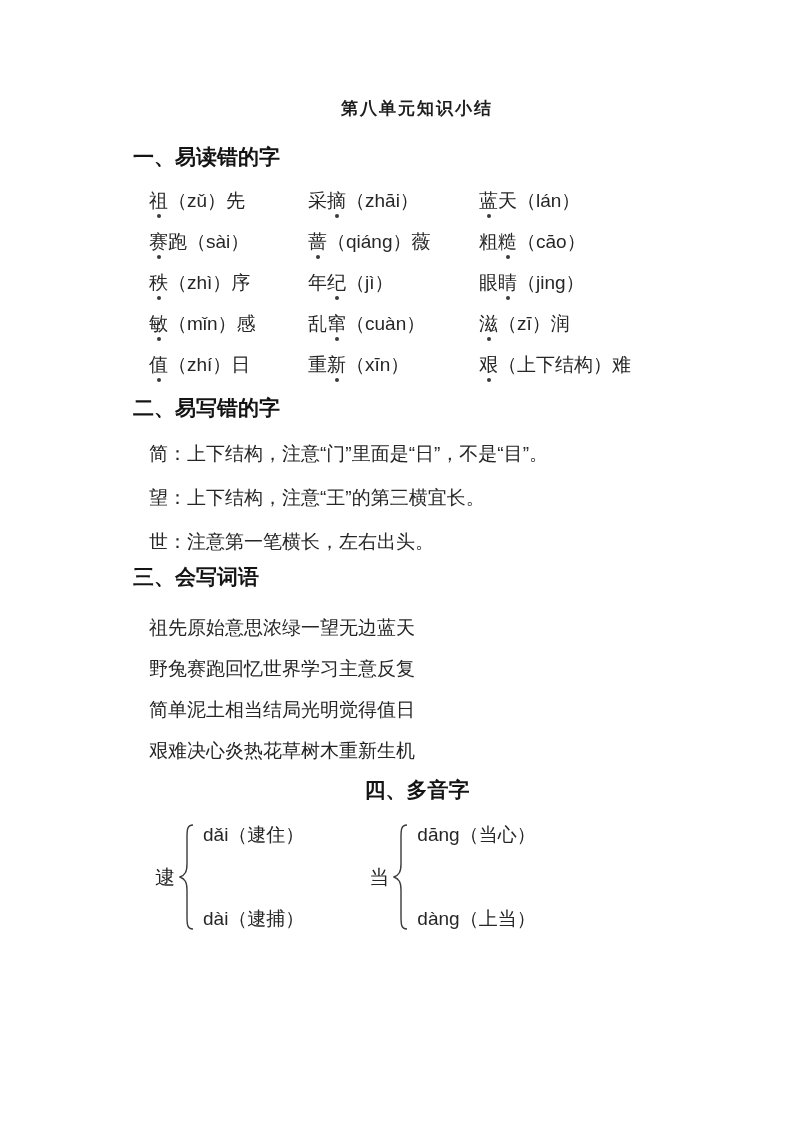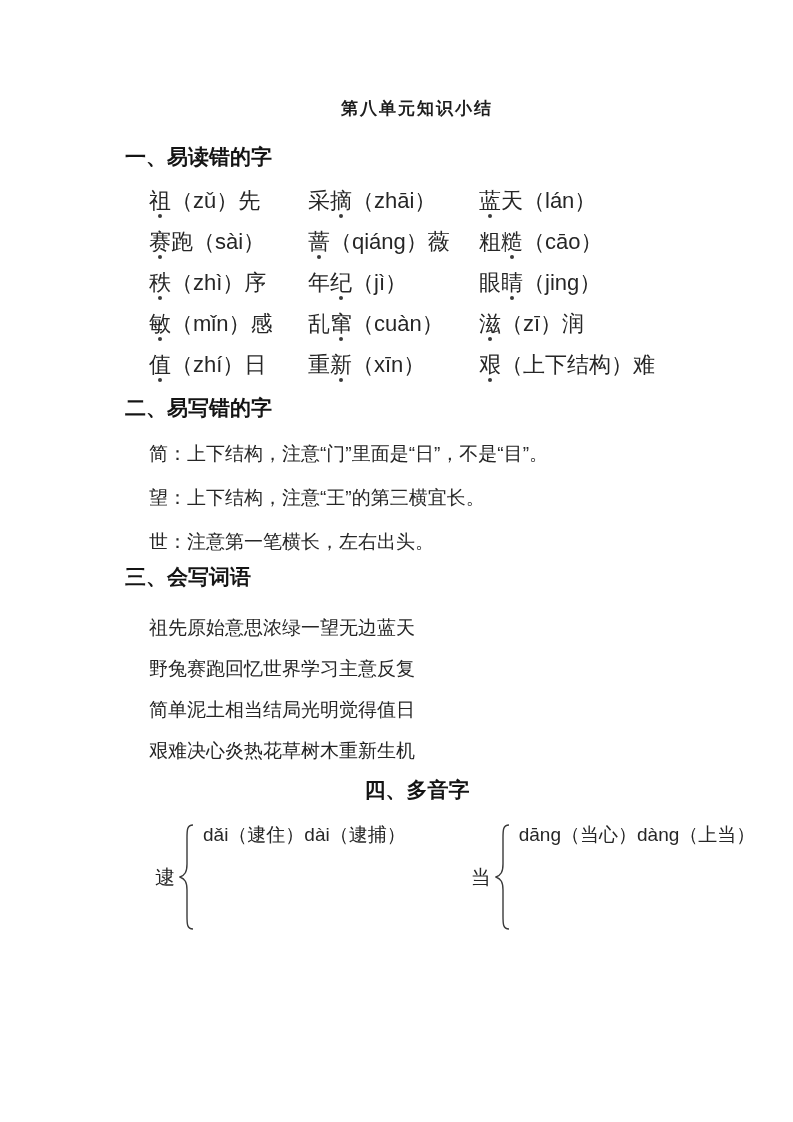--- a/index.html
+++ b/index.html
@@ -23,36 +23,36 @@
     font-weight: 700;
     letter-spacing: 2px;
     text-align: center;
     margin: 0;
     line-height: 20px;
     color: #1d1d1d;
   }
   h2.sec-heading {
     font-size: 21px;
     font-weight: 700;
-    margin: 4px;
+    margin: 12px;
     line-height: 23px;
     color: #141414;
   }
   .sec-misread h2.sec-heading  { margin-top: 26px; }
   .sec-miswrite h2.sec-heading { margin-top: 20px; }
   .sec-words h2.sec-heading    { margin-top: 12px; }
   .sec-poly h2.sec-heading     { margin-top: 16px; text-align: center; }
 
   
   .pinyin-grid {
     margin: 22px 0 1px 28px;
     display: grid;
     grid-template-columns: 159px 171px 1fr;
     row-gap: 19px;
-    font-size: 22px;
+    font-size: 19px;
     line-height: 22px;
   }
   .py-entry { white-space: nowrap; }
   .dotchar {
     position: relative;
     display: inline-block;
   }
   .dotchar::after {
     content: "";
     position: absolute;
@@ -103,21 +103,21 @@
     align-self: center;
     margin-right: 4px;
   }
   .brace {
     width: 16px;
     height: 106px;
     flex: 0 0 16px;
   }
   .poly-readings {
     display: flex;
-    flex-direction: row;
+    flex-direction: column;
     justify-content: space-between;
     margin-left: 8px;
     font-size: 19px;
     line-height: 22px;
     white-space: nowrap;
   }
 </style>
 </head>
 <body>
 

